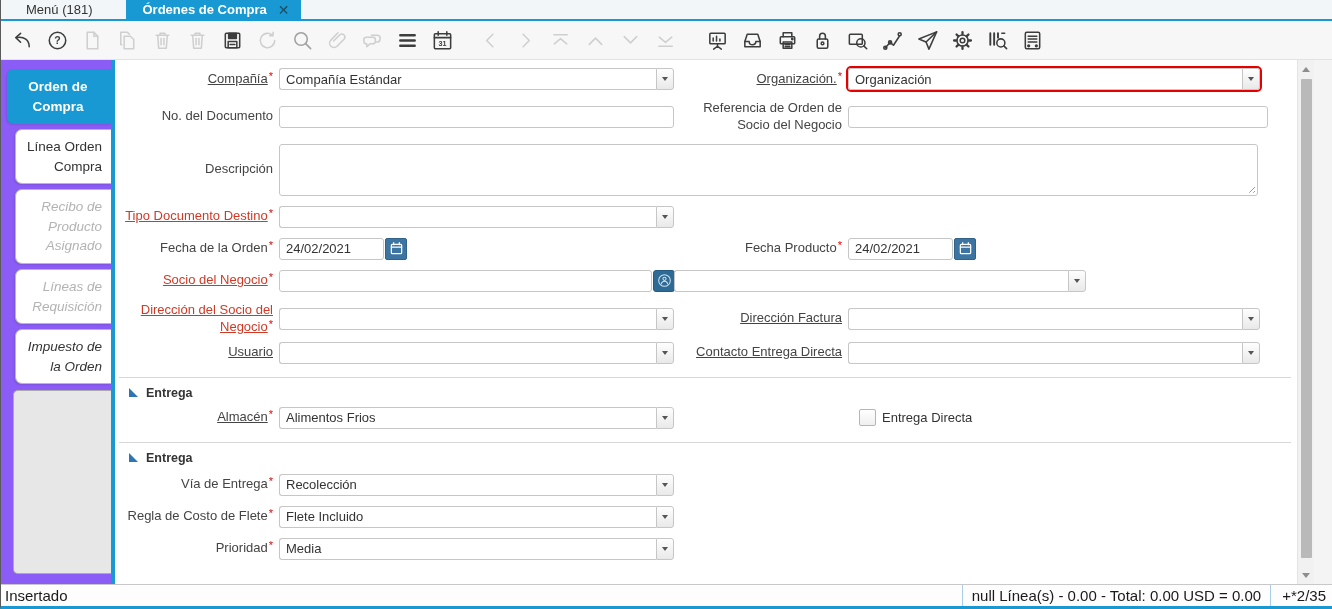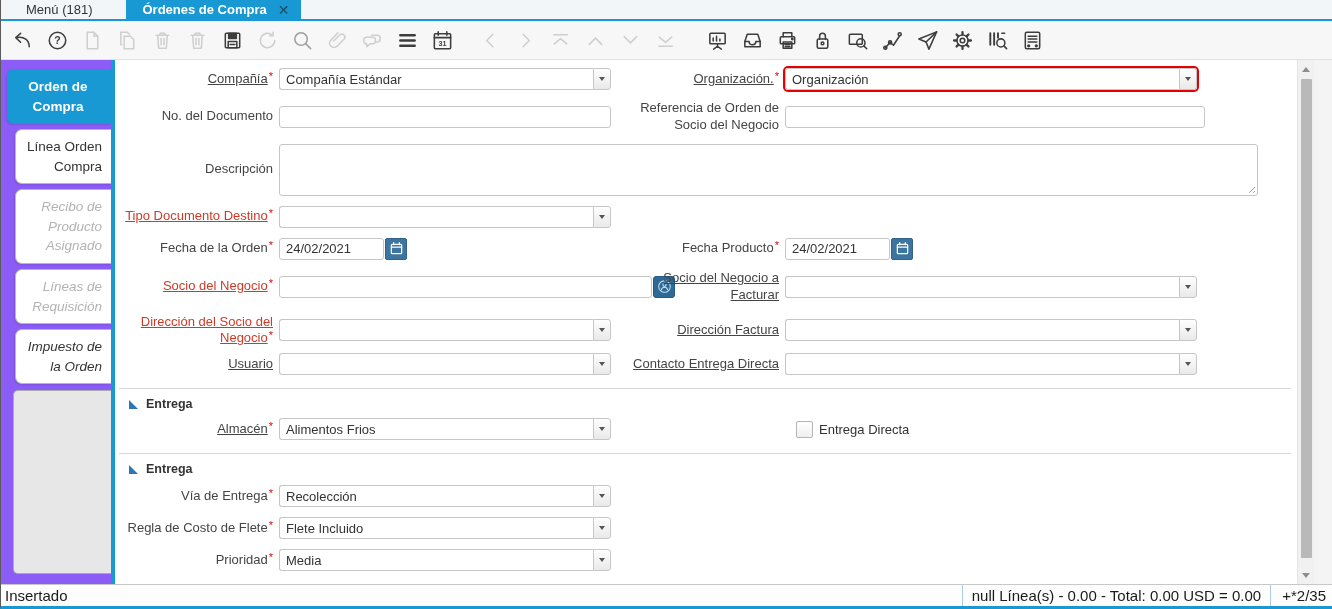--- a/index.html
+++ b/index.html
@@ -37,21 +37,21 @@
   .scroll { width:17px; flex:none; background:#f1f1f1; border-left:1px solid #e4e4e4; display:flex; flex-direction:column; align-items:center; padding:2px 0; }
   .sarrow { height:14px; width:100%; flex:none; display:flex; align-items:center; justify-content:center; cursor:pointer; }
   .tri-up { width:0; height:0; border-left:4px solid transparent; border-right:4px solid transparent; border-bottom:5px solid #8d8d8d; }
   .tri-down { width:0; height:0; border-left:4px solid transparent; border-right:4px solid transparent; border-top:5px solid #8d8d8d; }
   .sthumb { width:11px; flex:1; margin:3px 0 10px; background:#b9b9b9; border-radius:1px; cursor:pointer; }
   .gutter { width:18px; flex:none; background:#f4f4f4; }
 
   
   .frow { display:flex; align-items:center; margin-bottom:10px; }
   .lcol { width:160px; flex:none; text-align:right; padding-right:6px; font-size:13px; color:#444; line-height:1.3; }
-  .lfield { width:332px; flex:none; display:flex; align-items:center; }
+  .lfield { width:395px; flex:none; display:flex; align-items:center; }
   .rcol { width:168px; flex:none; margin-left:6px; text-align:right; padding-right:6px; font-size:13px; color:#444; line-height:1.3; }
   .rfield { width:412px; flex:none; display:flex; align-items:center; }
   .link .t { text-decoration:underline; }
   .redlink { color:#ce3a26; }
   .ast { color:#e60000; font-size:11px; vertical-align:top; line-height:1; margin-left:1px; }
 
   .inp { height:22px; border:1px solid #c6c6c6; border-radius:3px; background:#fff; font:13px "Liberation Sans",sans-serif; color:#333; padding:0 6px; width:100%; min-width:0; }
   .combo { display:flex; width:100%; }
   .combo .inp { border-radius:3px 0 0 3px; border-right:none; flex:1; }
   .cbtn { width:18px; height:22px; flex:none; border:1px solid #c6c6c6; border-radius:0 3px 3px 0; background:linear-gradient(#fefefe,#e9e9e9); display:flex; align-items:center; justify-content:center; cursor:pointer; }
@@ -372,21 +372,20 @@
         <div class="lfield">
           <input class="inp bpinp" value="" style="">
           <span class="bpbtn">
               <svg viewBox="0 0 16 16" width="15" height="15" fill="none" stroke="#cfe2ee" stroke-width="1.1" stroke-linecap="round">
                 <circle cx="8" cy="8" r="6.2"></circle>
                 <circle cx="8" cy="6.2" r="1.7"></circle>
                 <path d="M4.7 11.4a3.4 3.4 0 0 1 6.6 0"></path>
               </svg>
             </span>
         </div>
-        <label class="rcol link"><span class="t">Socio del Negocio a Facturar</span></label>
         <div class="rfield">
             <div class="combo">
           <input class="inp" readonly="" value="" style="">
           <span class="cbtn"></span>
             </div>
           </div>
       </div>
 
       <div class="frow" style="margin-bottom:6px">
         <label class="lcol link redlink"><span class="t">Dirección del Socio del Negocio</span><sup class="ast">*</sup></label>

